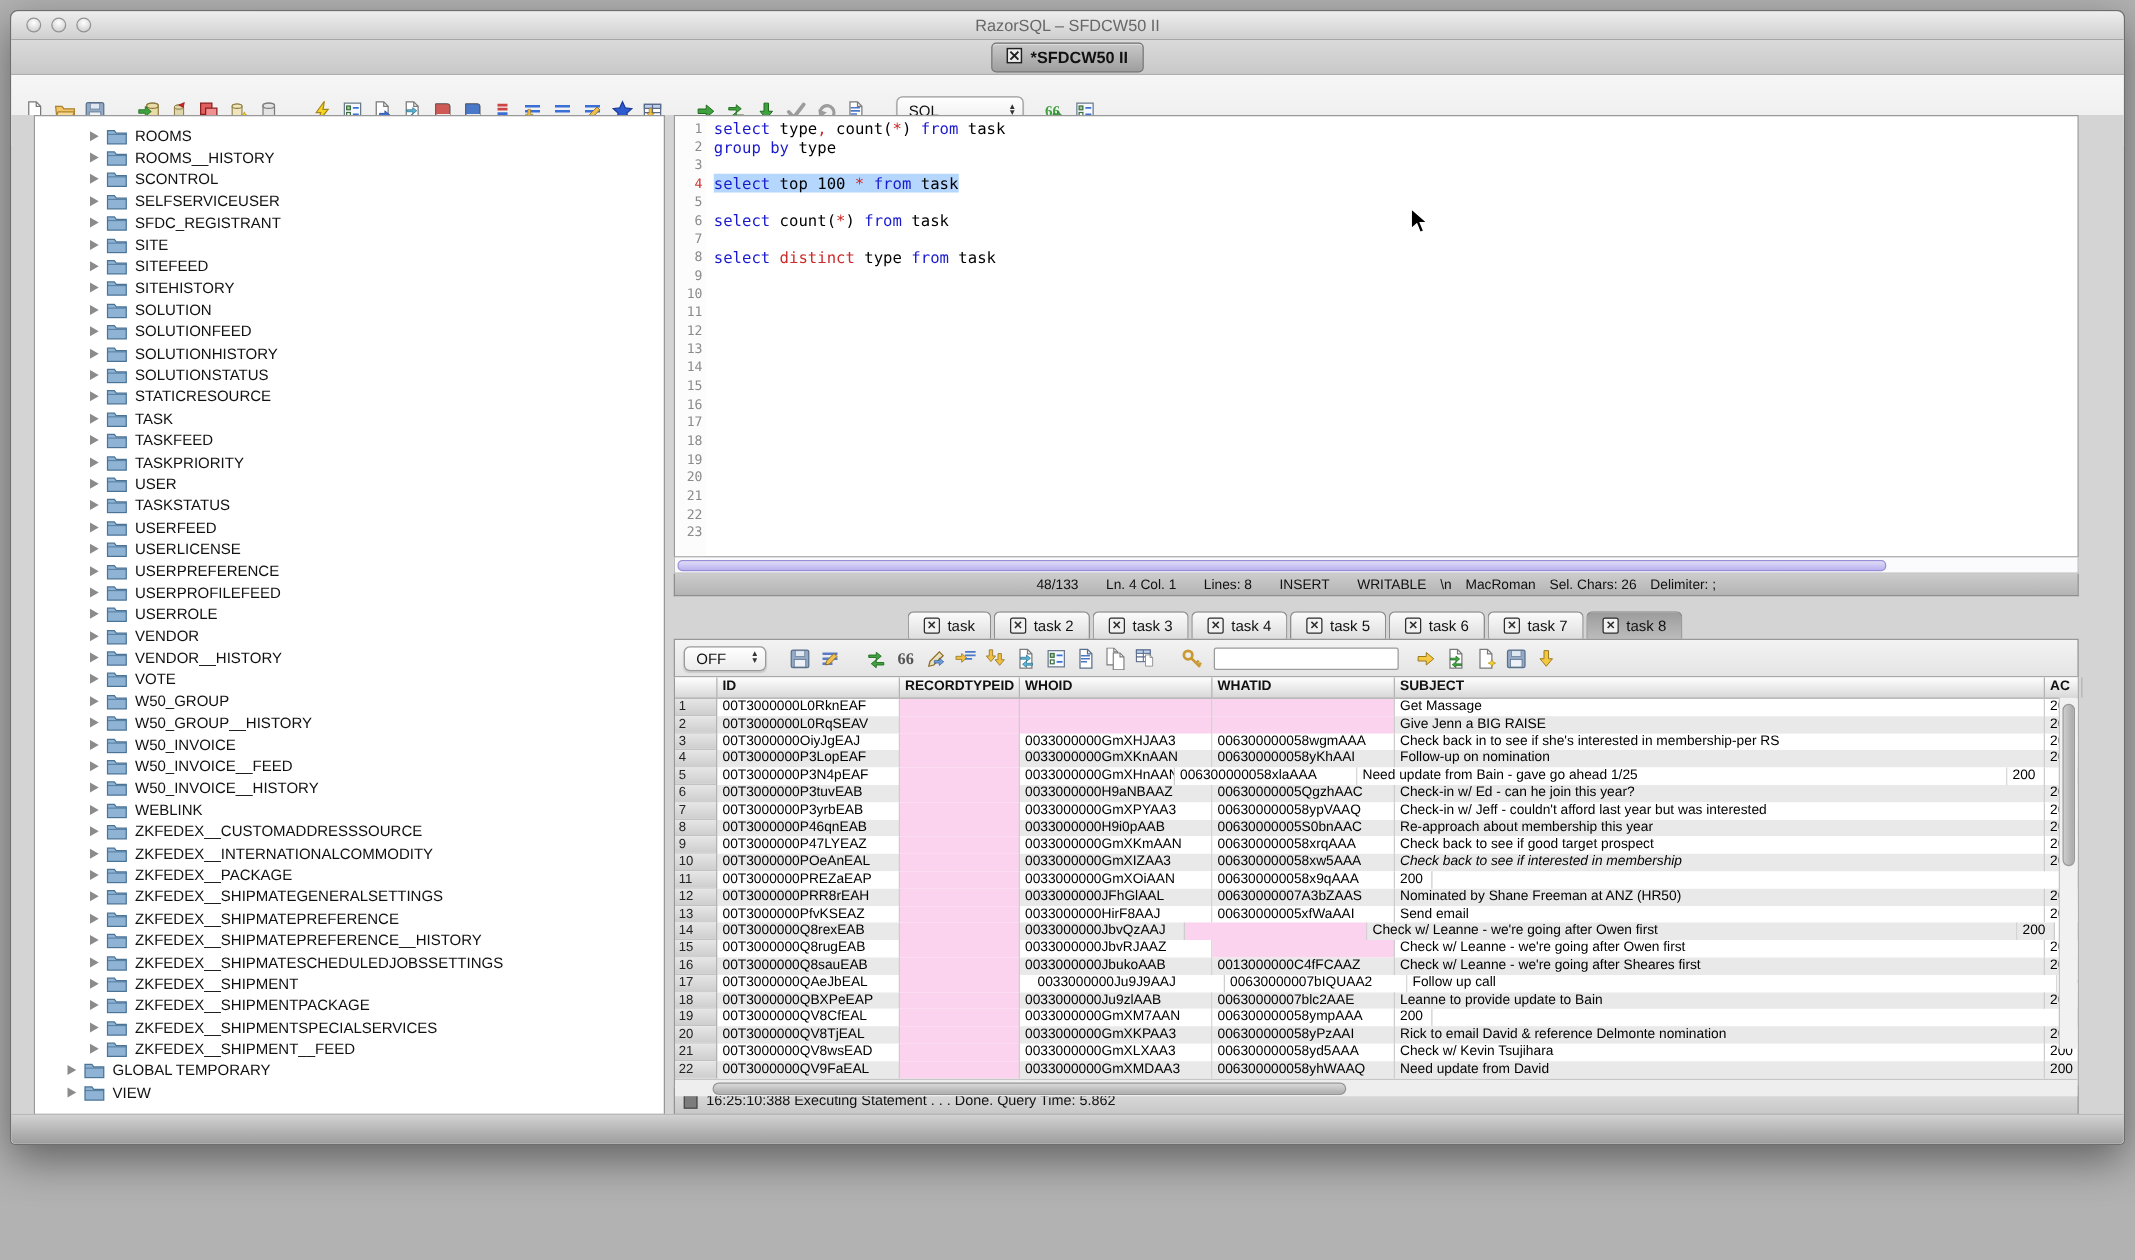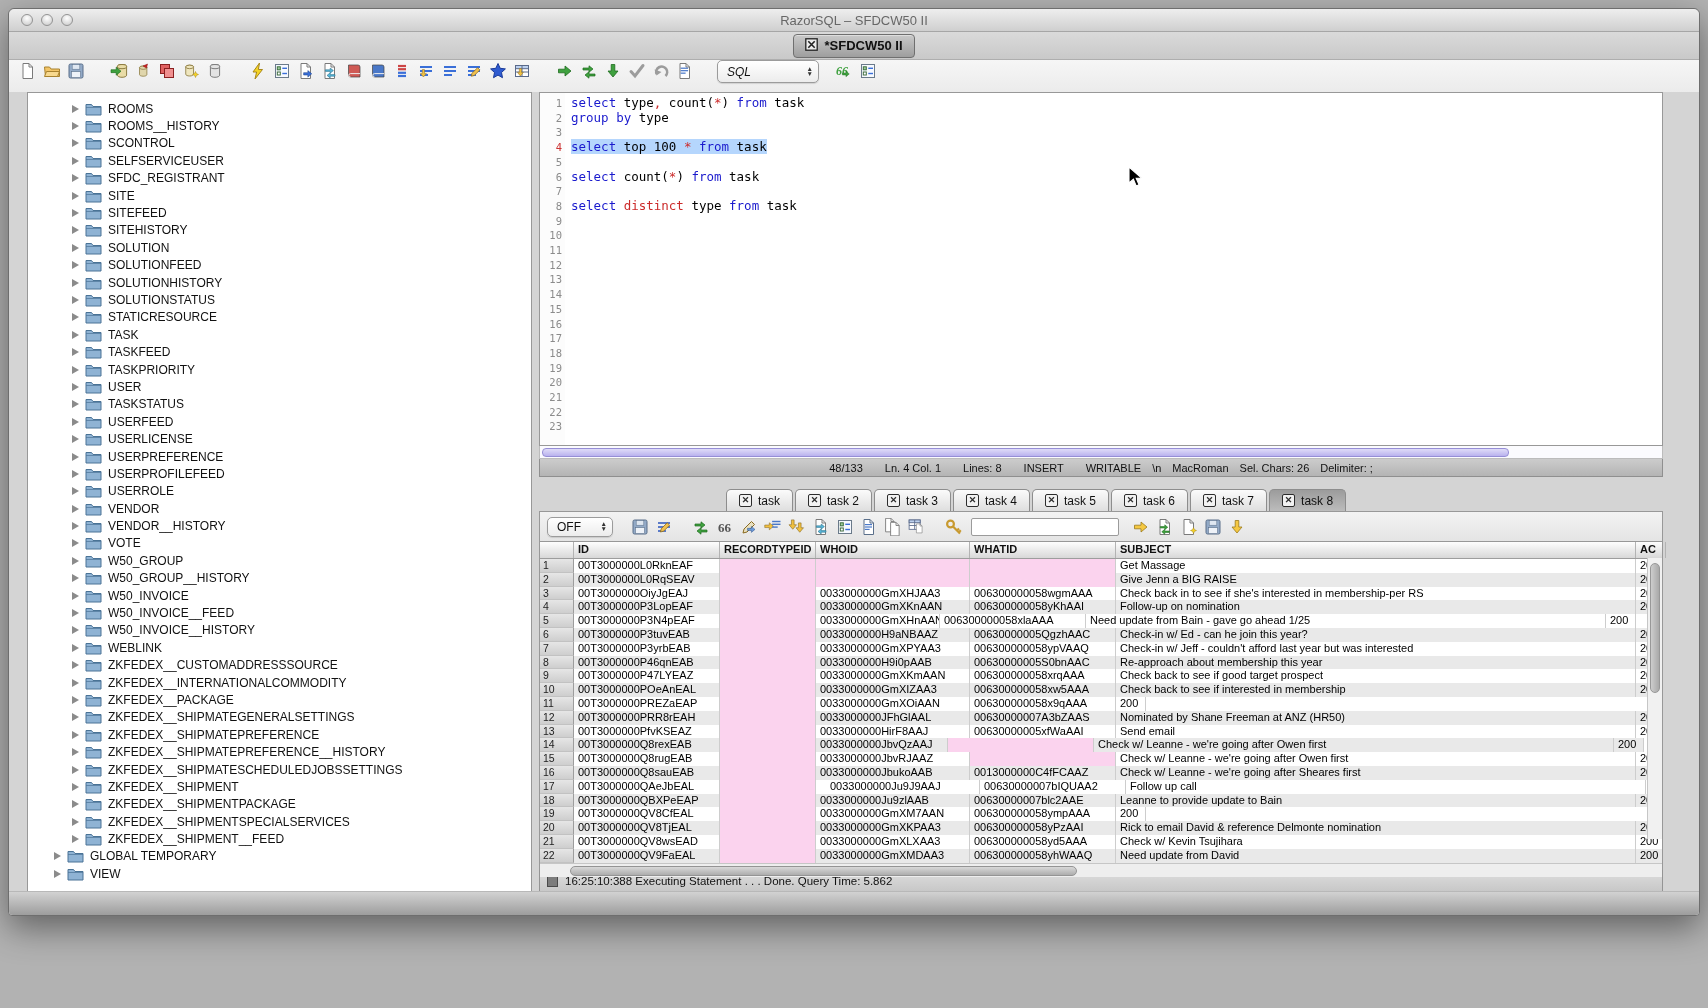--- a/index.html
+++ b/index.html
@@ -7,21 +7,21 @@
   .window{position:absolute;left:8px;top:8px;width:1690px;height:906px;background:#dedede;border:1px solid #6e6e6e;border-radius:6px 6px 4px 4px;box-shadow:0 12px 34px rgba(0,0,0,.45);}
   
   .titlebar{height:22px;background:linear-gradient(#eeeeee,#cfcfcf);border-bottom:1px solid #a6a6a6;border-radius:6px 6px 0 0;position:relative;display:flex;align-items:center;justify-content:center;}
   .title{font-size:13px;color:#676767;}
   .lights{position:absolute;left:12px;top:5px;display:flex;gap:8px;}
   .light{width:12px;height:12px;border-radius:50%;background:radial-gradient(circle at 50% 32%,#ffffff,#c6c6c6);border:1px solid #939393;box-sizing:border-box;}
   
   .tabstrip{height:27px;background:linear-gradient(#dadada,#c9c9c9);border-bottom:1px solid #aeaeae;display:flex;align-items:center;justify-content:center;}
   .doctab{display:flex;align-items:center;gap:6px;padding:3px 11px;background:linear-gradient(#c9c9c9,#9e9e9e);border:1px solid #6f6f6f;border-radius:4px;font-size:13px;font-weight:bold;color:#111;box-shadow:inset 0 1px 0 rgba(255,255,255,.4);}
   
-  .toolbar{height:33px;background:linear-gradient(#f6f6f6,#ebebeb);border-bottom:1px solid #bdbdbd;display:flex;align-items:flex-start;padding:0 8px;font-style:italic;}
+  .toolbar{height:33px;background:linear-gradient(#f6f6f6,#ebebeb);border-bottom:1px solid #bdbdbd;display:flex;align-items:center;padding:12px 8px;}
   .tgroup{display:flex;align-items:center;gap:3px;margin-right:22px;}
   .icon{width:21px;height:21px;display:inline-flex;align-items:center;justify-content:center;border-radius:3px;}
   .combo{display:flex;align-items:center;justify-content:space-between;height:21px;min-width:88px;border:1px solid #9b9b9b;border-radius:5px;background:linear-gradient(#ffffff,#ececec);padding:0 3px 0 9px;font-size:12px;color:#111;box-shadow:0 1px 1px rgba(0,0,0,.12);}
   .stepper{display:flex;flex-direction:column;line-height:4.5px;font-size:6.5px;color:#333;padding:0 2px;}
   
   .content{position:absolute;top:83px;left:0;right:0;bottom:23px;display:flex;background:#d4d4d4;}
   .edgepad{width:18px;}
   .sidebar{width:505px;background:#ffffff;border:1px solid #989898;overflow:hidden;padding-top:7px;box-sizing:border-box;}
   .treeitem{display:flex;align-items:center;height:17.4px;gap:6px;font-size:12px;color:#111;padding-left:44px;white-space:nowrap;}
   .treeitem.root{padding-left:26px;}
@@ -1151,21 +1151,21 @@
               <div class="td" style="width: 146px;">006300000058xrqAAA</div>
               <div class="td" style="width: 520px;">Check back to see if good target prospect</div>
               <div class="td" style="width: 30px;">200</div>
             </div>
             <div class="tr even">
               <div class="rownum" style="width: 34px;">10</div>
               <div class="td" style="width: 146px;">00T3000000POeAnEAL</div>
               <div class="td null" style="width: 96px;"></div>
               <div class="td" style="width: 154px;">0033000000GmXIZAA3</div>
               <div class="td" style="width: 146px;">006300000058xw5AAA</div>
-              <div class="td" style="width: 520px;">Check back to see if interested in membership</div>
+              <div class="td" style="width: 520px; font-style: italic;">Check back to see if interested in membership</div>
               <div class="td" style="width: 30px;">200</div>
             </div>
             <div class="tr">
               <div class="rownum" style="width: 34px;">11</div>
               <div class="td" style="width: 146px;">00T3000000PREZaEAP</div>
               <div class="td null" style="width: 96px;"></div>
               <div class="td" style="width: 154px;">0033000000GmXOiAAN</div>
               <div class="td" style="width: 146px;">006300000058x9qAAA</div>
               <div class="td" style="width: 30px;">200</div>
             </div>

